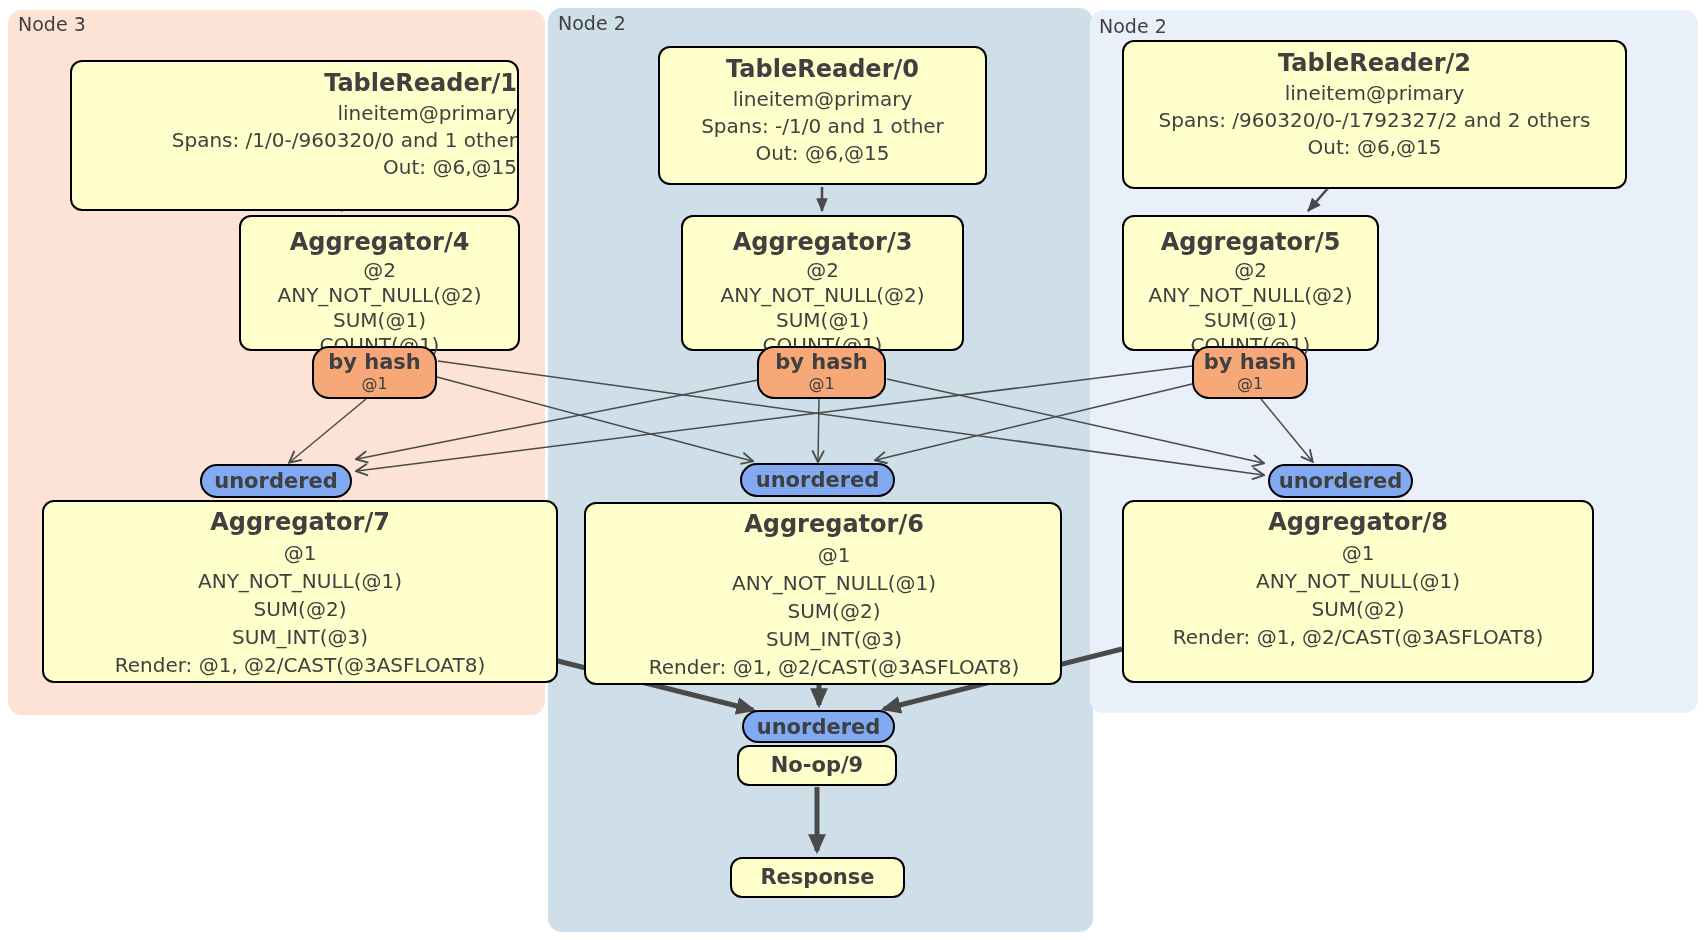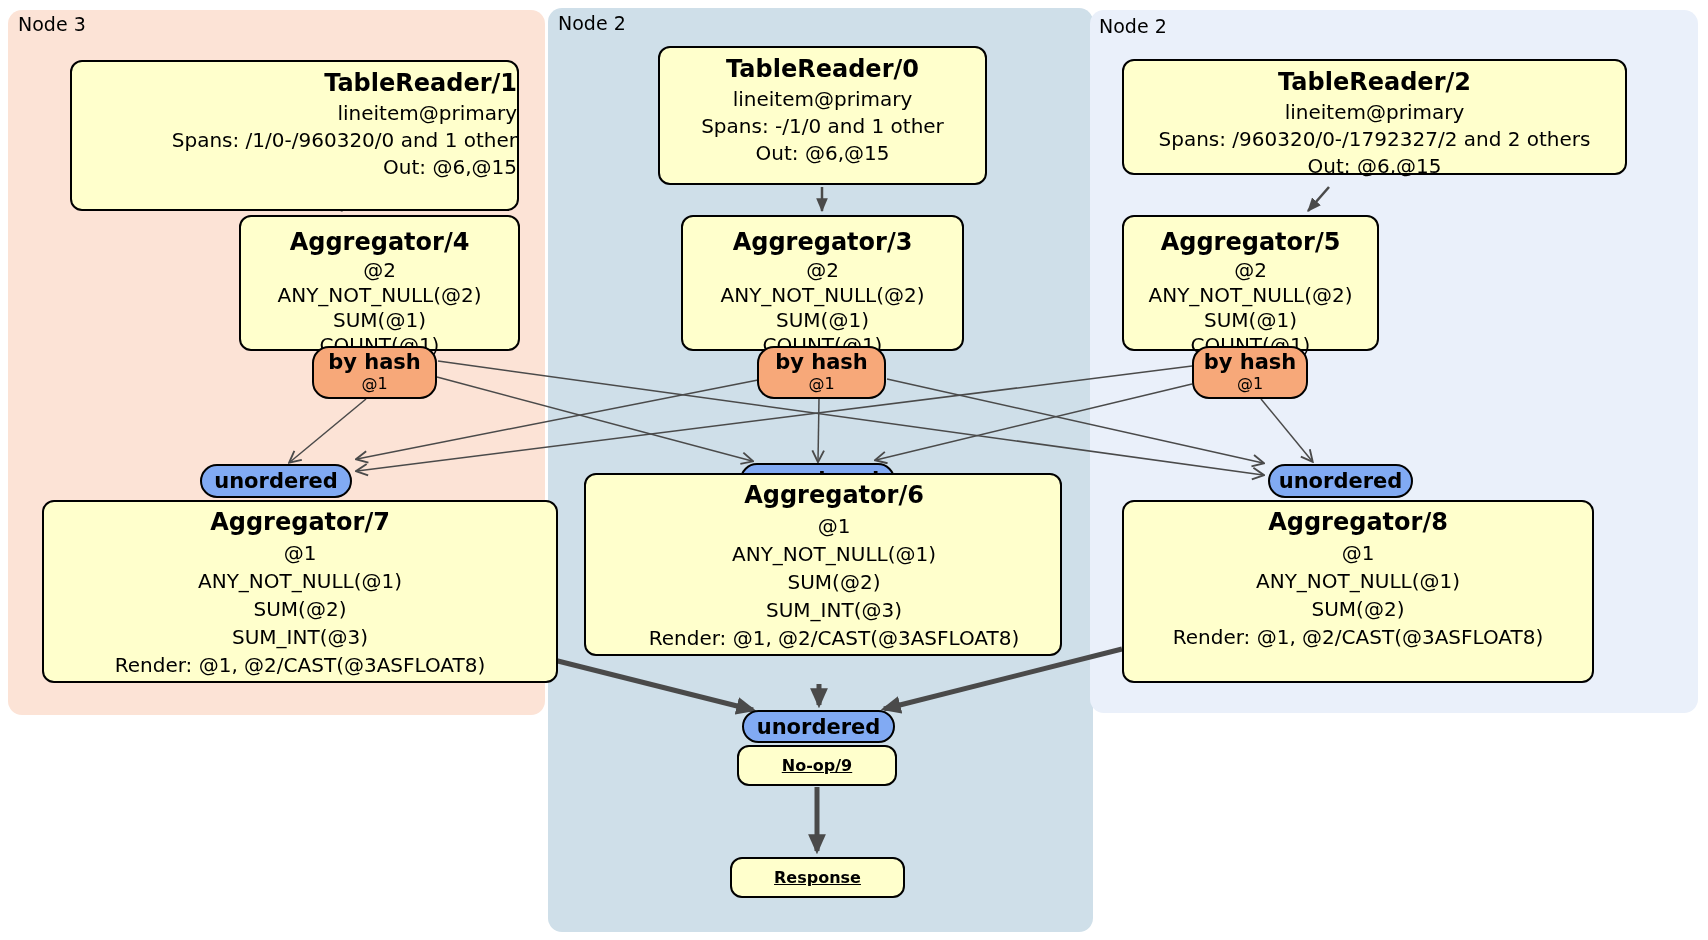--- a/index.html
+++ b/index.html
@@ -1,20 +1,20 @@
 <!DOCTYPE html>
 <html style="--panel-node3: #fce3d6; --panel-node1: #cfdfe9; --panel-node2: #eaf0fa; --box-fill: #ffffcc; --router-fill: #f7a879; --sync-fill: #81aaf3; --border: #000000; --edge: #4a4a4a;"><head>
 <meta charset="utf-8">
 <style>
   html,body{margin:0;padding:0;background:#ffffff;}
   #stage{
     position:relative; width:1708px; height:940px; overflow:hidden;
     background:#ffffff;
     font-family:"DejaVu Sans","Liberation Sans",sans-serif;
-    color:#000000;
+    color:#404040;
   }
   .panel{position:absolute; border-radius:14px;}
   #panel-node3{left:8px;   top:10px; width:537px; height:705px; background:var(--panel-node3,#fce3d6);}
   #panel-node1{left:548px; top:8px;  width:545px; height:924px; background:var(--panel-node1,#cfdfe9);}
   #panel-node2{left:1090px;top:10px; width:608px; height:703px; background:var(--panel-node2,#eaf0fa);}
   .panel-label{position:absolute; font-size:19px; line-height:22px; z-index:3;}
   #label-node3{left:18px;  top:13px;}
   #label-node1{left:558px; top:12px;}
   #label-node2{left:1099px;top:15px;}
 
@@ -26,35 +26,35 @@
     border:2px solid var(--border,#000);
     border-radius:12px; text-align:center;
   }
   .box .title{display:block; font-weight:bold;}
   .box .line{display:block; white-space:nowrap;}
 
   .tr .title{font-size:24px; line-height:33px; padding-top:5px;}
   .tr .line{font-size:20px; line-height:27px;}
   #box-tr1{left:70px;  top:60px; width:449px; height:151px;text-align:right;}
   #box-tr0{left:658px; top:46px; width:329px; height:139px;}
-  #box-tr2{left:1122px;top:59px; width:505px; height:116px;}
+  #box-tr2{left:1122px;top:40px; width:505px; height:149px;}
 
   .aggtop .title{font-size:24px; line-height:31px; padding-top:10px;}
   .aggtop .line{font-size:20px; line-height:25px;}
   #box-agg4{left:239px; top:215px; width:281px; height:136px;}
   #box-agg3{left:681px; top:215px; width:283px; height:136px;}
   #box-agg5{left:1122px;top:215px; width:257px; height:136px;}
 
   .aggbot .title{font-size:24px; line-height:34px; padding-top:3px;}
   .aggbot .line{font-size:20px; line-height:28px;}
   #box-agg7{left:42px;  top:500px; width:516px; height:183px;}
-  #box-agg6{left:584px; top:473px; width:478px; height:183px;padding-left:22px;}
+  #box-agg6{left:584px; top:502px; width:478px; height:183px;padding-left:22px;}
   #box-agg8{left:1122px;top:500px; width:472px; height:183px;}
 
-  .small .title{font-size:16px; line-height:37px;text-decoration:underline;}
+  .small .title{font-size:21px; line-height:37px;}
   #box-noop{left:737px; top:745px; width:160px; height:41px;}
   #box-response{left:730px; top:857px; width:175px; height:41px;}
 
   .router{
     position:absolute; z-index:2; box-sizing:border-box; text-align:center;
     background:var(--router-fill,#f7a879);
     border:2px solid var(--border,#000); border-radius:17px;
   }
   .router .rtitle{display:block; font-weight:bold; font-size:21px; line-height:25px; margin-top:2px;text-align:center;}
   .router .rdetail{display:block; font-size:16px; line-height:18px;}

